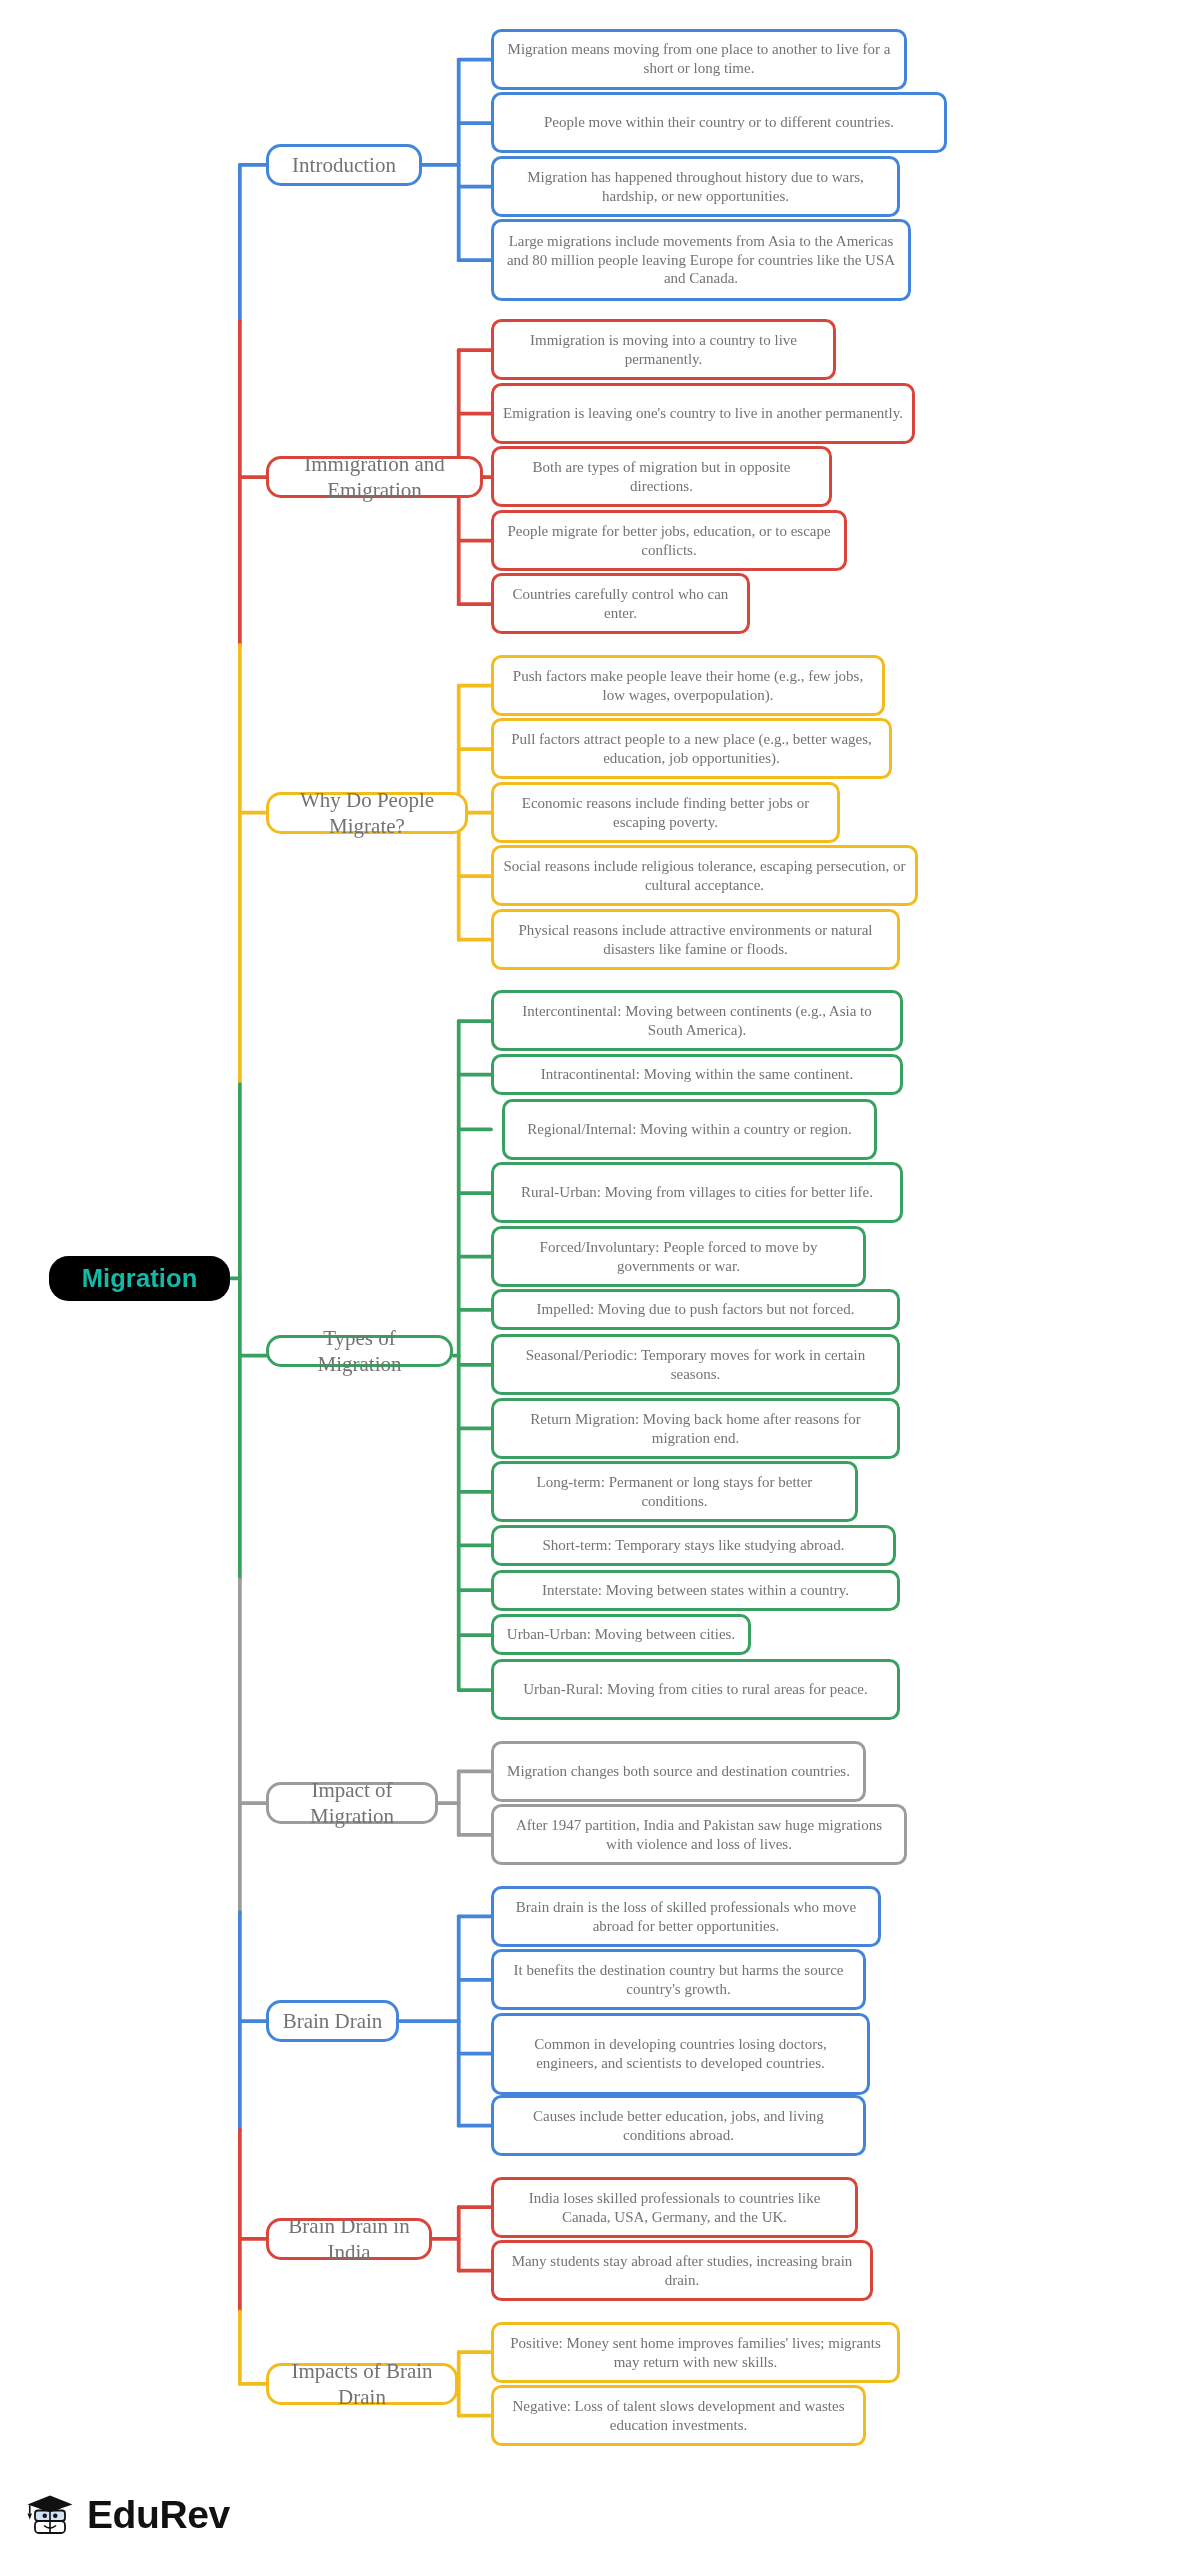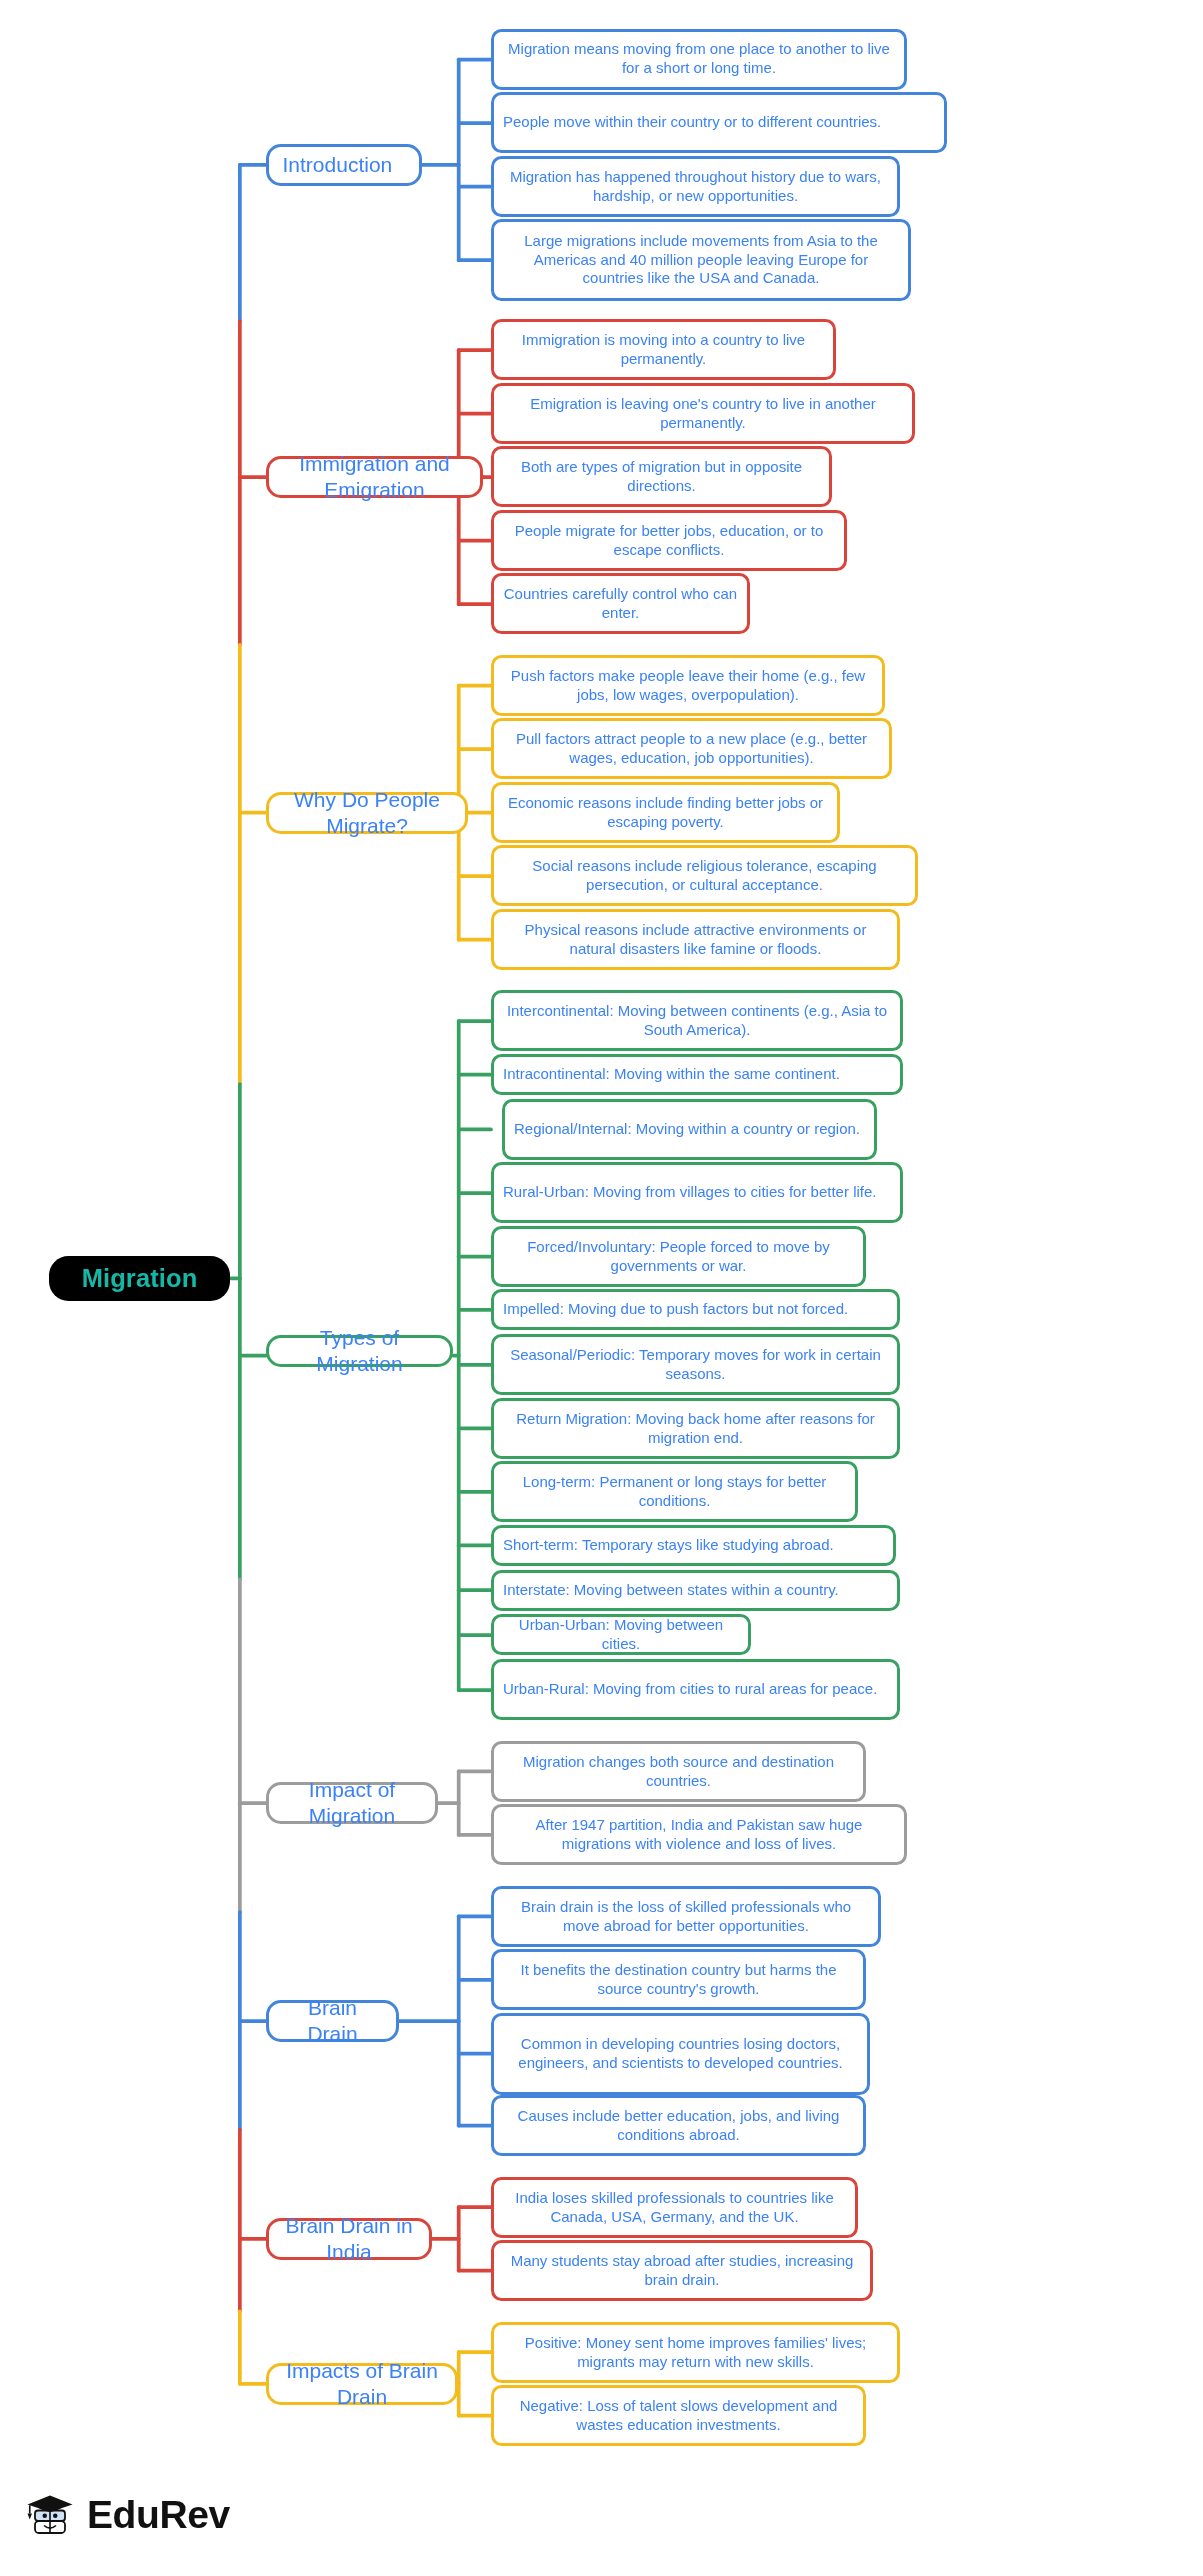--- a/index.html
+++ b/index.html
@@ -19,29 +19,31 @@
   #wires {
     position: absolute;
     left: 0; top: 0;
     width: 1203px; height: 2576px;
     pointer-events: none;
   }
   .node {
     position: absolute;
     display: flex;
     align-items: center;
+    justify-content: center;
     text-align: center;
     background: #ffffff;
     border-style: solid;
     border-width: 3px;
     border-radius: 10.5px;
-    color: #3b82f6;
+    color: #737373;
     line-height: 1.26;
     padding: 3.7px 9px;
     z-index: 5;
+    font-family: Liberation Serif, serif;
   }
   .leaf {
     font-size: 15px;
   }
   .branch {
     font-size: 21px;
     border-radius: 15px;
     padding: 4.5px 13.5px;
   }
   .center-node {
@@ -176,21 +178,21 @@
       <div class="node leaf c-blue" style="left: 491px; top: 28.5px; width: 416px; height: 61px;">
         <span>Migration means moving from one place to another to live for a short or long time.</span>
       </div>
       <div class="node leaf c-blue" style="left: 491px; top: 92px; width: 456px; height: 61px;">
         <span>People move within their country or to different countries.</span>
       </div>
       <div class="node leaf c-blue" style="left: 491px; top: 156px; width: 409px; height: 61px;">
         <span>Migration has happened throughout history due to wars, hardship, or new opportunities.</span>
       </div>
       <div class="node leaf c-blue" style="left: 491px; top: 219px; width: 420px; height: 82px;">
-        <span>Large migrations include movements from Asia to the Americas and 40 million people leaving Europe for countries like the USA and Canada.</span>
+        <span>Large migrations include movements from Asia to the Americas and 80 million people leaving Europe for countries like the USA and Canada.</span>
       </div>
       <div class="node branch c-red" style="left: 266px; top: 456px; width: 217px; height: 42px;">
         <span>Immigration and Emigration</span>
       </div>
       <div class="node leaf c-red" style="left: 491px; top: 319px; width: 345px; height: 61px;">
         <span>Immigration is moving into a country to live permanently.</span>
       </div>
       <div class="node leaf c-red" style="left: 491px; top: 383px; width: 424px; height: 61px;">
         <span>Emigration is leaving one's country to live in another permanently.</span>
       </div>

